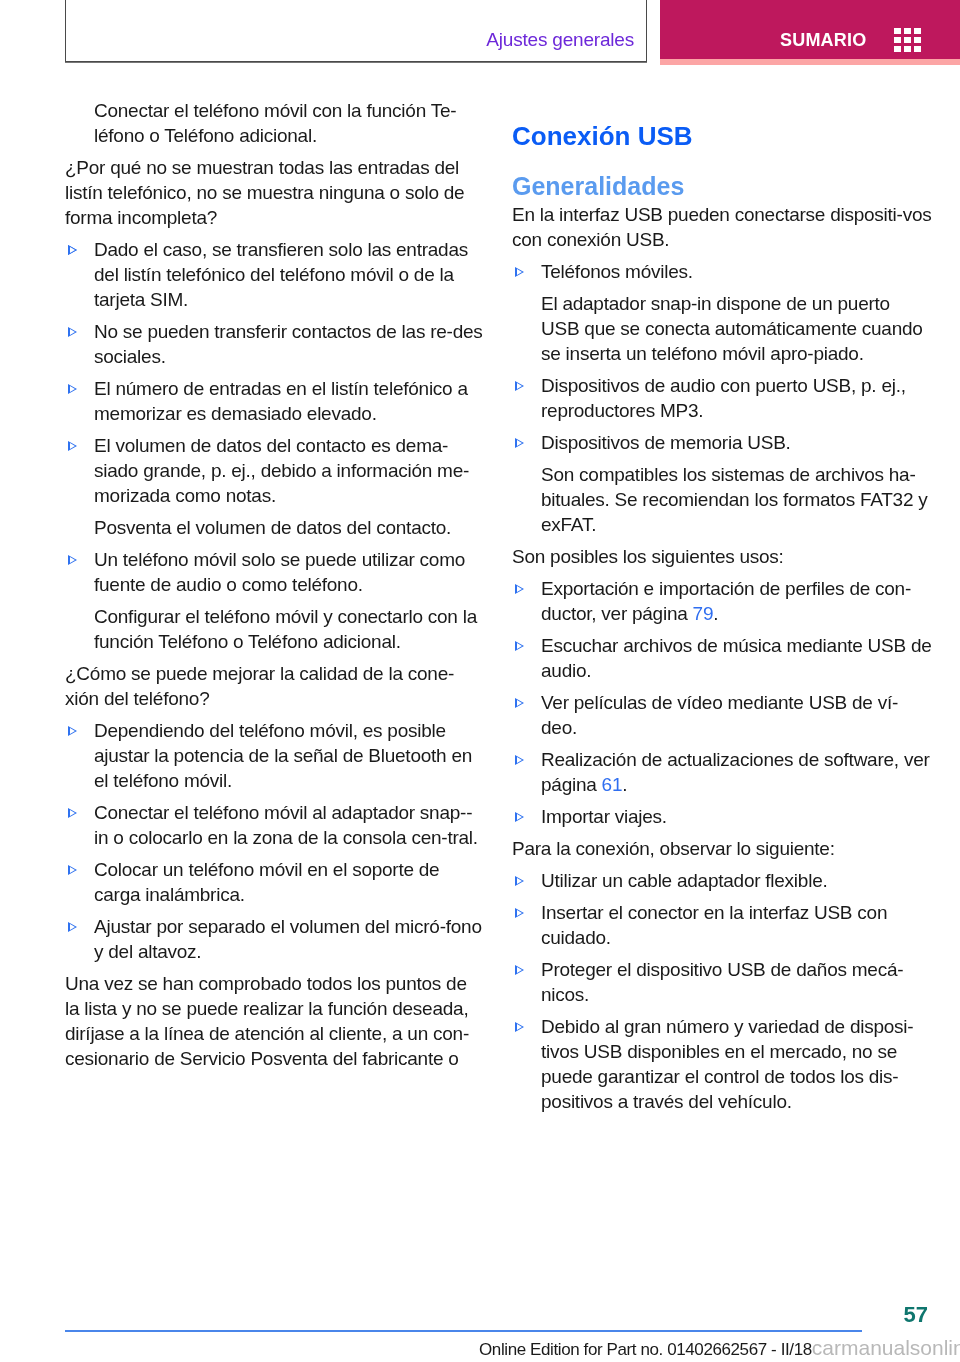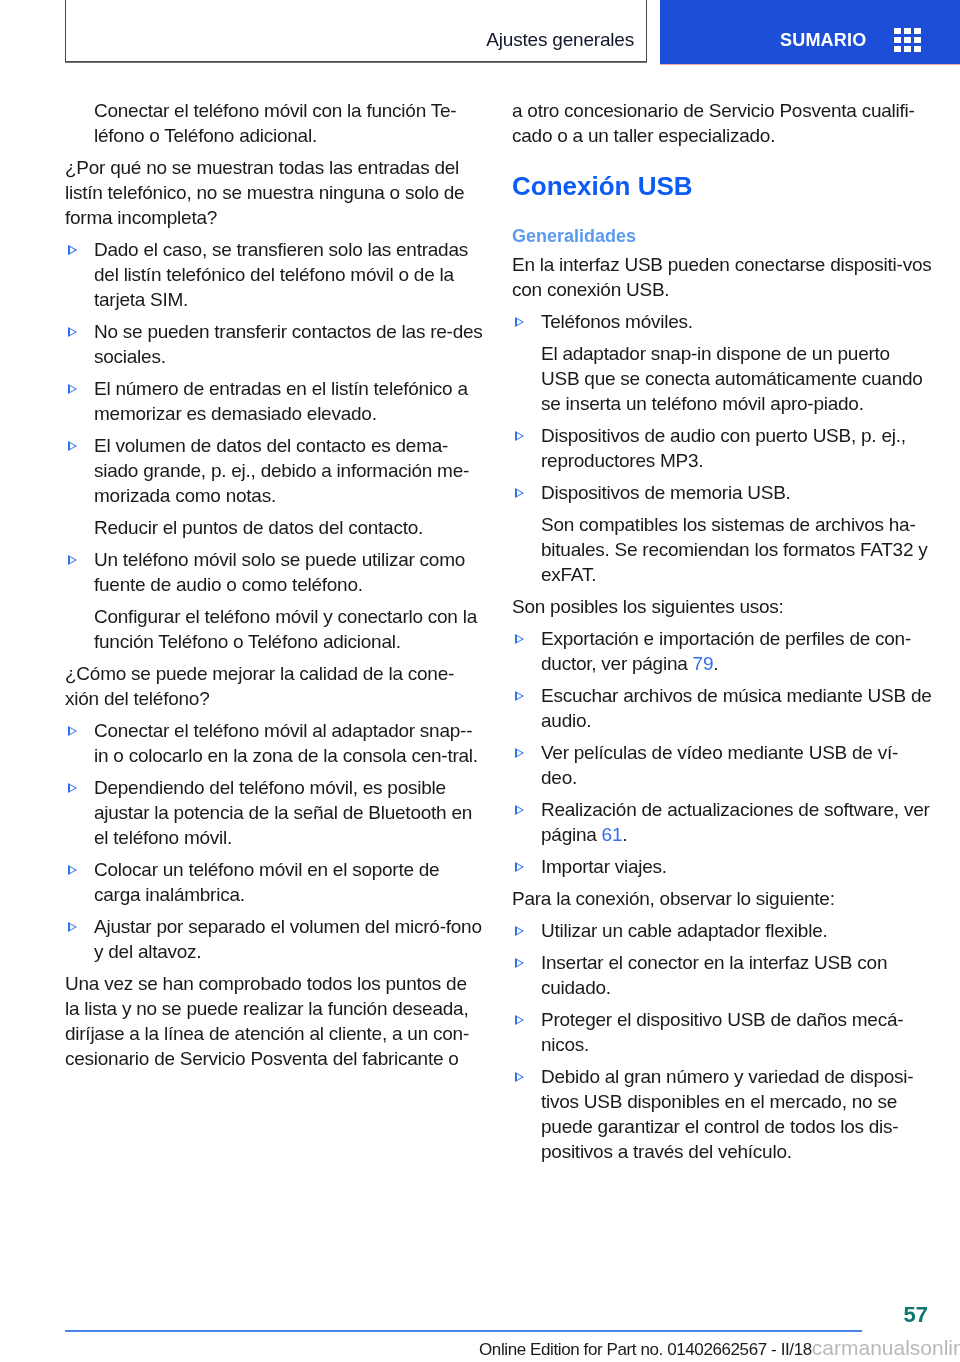--- a/index.html
+++ b/index.html
@@ -8,25 +8,25 @@
     font-family: "Liberation Sans", "DejaVu Sans", sans-serif;
     color: #1a1a1a;
   }
   .header-box {
     position: absolute; left: 65px; top: -2px; width: 582px; height: 64px;
     border: 1.5px solid #4a4a4a; border-top: none; box-sizing: border-box;
     box-shadow: 0 1px 0 #777;
   }
   .header-title {
     position: absolute; right: 12px; bottom: 10px;
-    font-size: 19px; color: #0f172a; letter-spacing: -0.2px;
+    font-size: 19px; color: #6d28d9; letter-spacing: -0.2px;
   }
   .sumario {
     position: absolute; left: 660px; top: 0; width: 300px; height: 65px;
-    background: #1d4ed8; border-bottom: 1px solid #fca5a5; box-sizing: border-box;
+    background: #be185d; border-bottom: 6px solid #fca5a5; box-sizing: border-box;
     cursor: pointer;
   }
   .sumario-label {
     position: absolute; left: 120px; top: 30px;
     color: #ffffff; font-weight: bold; font-size: 18px; letter-spacing: 0.2px;
   }
   .grid-icon {
     position: absolute; left: 234px; top: 28px; width: 27px; height: 24px;
     display: grid; grid-template-columns: repeat(3, 7px); grid-template-rows: repeat(3, 6px);
     column-gap: 3px; row-gap: 3px;
@@ -45,21 +45,21 @@
     border-top: 5.5px solid transparent; border-bottom: 5.5px solid transparent;
     border-left: 9px solid #2f72f0;
   }
   .bullet .tri::after {
     content: ""; position: absolute; left: -7.5px; top: -3px; width: 0; height: 0;
     border-top: 3px solid transparent; border-bottom: 3px solid transparent;
     border-left: 5px solid #ffffff;
   }
   .link { color: #2f6ef0; cursor: pointer; }
   .h1 { color: #0a5cf5; font-weight: bold; font-size: 26px; line-height: 32px; margin: 22px 0 20px 0; letter-spacing: 0; }
-  .h2 { color: #5a9bef; font-weight: bold; font-size: 18px; line-height: 28px; margin: 0 0 2px 0; letter-spacing: 0; }
+  .h2 { color: #5a9bef; font-weight: bold; font-size: 25px; line-height: 28px; margin: 0 0 2px 0; letter-spacing: 0; }
 
   .footer-line {
     position: absolute; left: 65px; top: 1330px; width: 797px; height: 2px; background: #4a86ea;
   }
   .page-number {
     position: absolute; right: 32px; top: 1302px; font-weight: bold; font-size: 22px; color: #0f766e;
   }
   .footer-text {
     position: absolute; left: 479px; top: 1336px; font-size: 17px; color: #1a1a1a; letter-spacing: -0.4px; white-space: nowrap;
   }
@@ -88,35 +88,34 @@
 
 <div class="col col-left">
   <p class="p indent">Conectar el teléfono móvil con la función Te-léfono o Teléfono adicional.</p>
   <p class="p">¿Por qué no se muestran todas las entradas del listín telefónico, no se muestra ninguna o solo de forma incompleta?</p>
 
   <div class="bullet"><span class="tri"></span></div>
   <div class="bullet"><span class="tri"></span><span>Dado el caso, se transfieren solo las entradas del listín telefónico del teléfono móvil o de la tarjeta SIM.</span></div>
   <div class="bullet"><span class="tri"></span><span>No se pueden transferir contactos de las re-des sociales.</span></div>
   <div class="bullet"><span class="tri"></span><span>El número de entradas en el listín telefónico a memorizar es demasiado elevado.</span></div>
   <div class="bullet"><span class="tri"></span><span>El volumen de datos del contacto es dema-siado grande, p. ej., debido a información me-morizada como notas.</span></div>
-  <p class="p indent">Reducir el puntos de datos del contacto.</p>
+  <p class="p indent">Posventa el volumen de datos del contacto.</p>
   <div class="bullet"><span class="tri"></span><span>Un teléfono móvil solo se puede utilizar como fuente de audio o como teléfono.</span></div>
   <p class="p indent">Configurar el teléfono móvil y conectarlo con la función Teléfono o Teléfono adicional.</p>
 
   <p class="p">¿Cómo se puede mejorar la calidad de la cone-xión del teléfono?</p>
+  <div class="bullet"><span class="tri"></span><span>Dependiendo del teléfono móvil, es posible ajustar la potencia de la señal de Bluetooth en el teléfono móvil.</span></div>
   <div class="bullet"><span class="tri"></span><span>Conectar el teléfono móvil al adaptador snap--in o colocarlo en la zona de la consola cen-tral.</span></div>
-  <div class="bullet"><span class="tri"></span><span>Dependiendo del teléfono móvil, es posible ajustar la potencia de la señal de Bluetooth en el teléfono móvil.</span></div>
   <div class="bullet"><span class="tri"></span><span>Colocar un teléfono móvil en el soporte de carga inalámbrica.</span></div>
   <div class="bullet"><span class="tri"></span><span>Ajustar por separado el volumen del micró-fono y del altavoz.</span></div>
 
   <p class="p">Una vez se han comprobado todos los puntos de la lista y no se puede realizar la función deseada, diríjase a la línea de atención al cliente, a un con-cesionario de Servicio Posventa del fabricante o</p>
 </div>
 
 <div class="col col-right">
-  <p class="p">a otro concesionario de Servicio Posventa cualifi-cado o a un taller especializado.</p>
   <h1 class="h1">Conexión USB</h1>
   <h2 class="h2">Generalidades</h2>
   <p class="p">En la interfaz USB pueden conectarse dispositi-vos con conexión USB.</p>
 
   <div class="bullet"><span class="tri"></span><span>Teléfonos móviles.</span></div>
   <p class="p indent">El adaptador snap-in dispone de un puerto USB que se conecta automáticamente cuando se inserta un teléfono móvil apro-piado.</p>
   <div class="bullet"><span class="tri"></span><span>Dispositivos de audio con puerto USB, p. ej., reproductores MP3.</span></div>
   <div class="bullet"><span class="tri"></span><span>Dispositivos de memoria USB.</span></div>
   <p class="p indent">Son compatibles los sistemas de archivos ha-bituales. Se recomiendan los formatos FAT32 y exFAT.</p>
 

